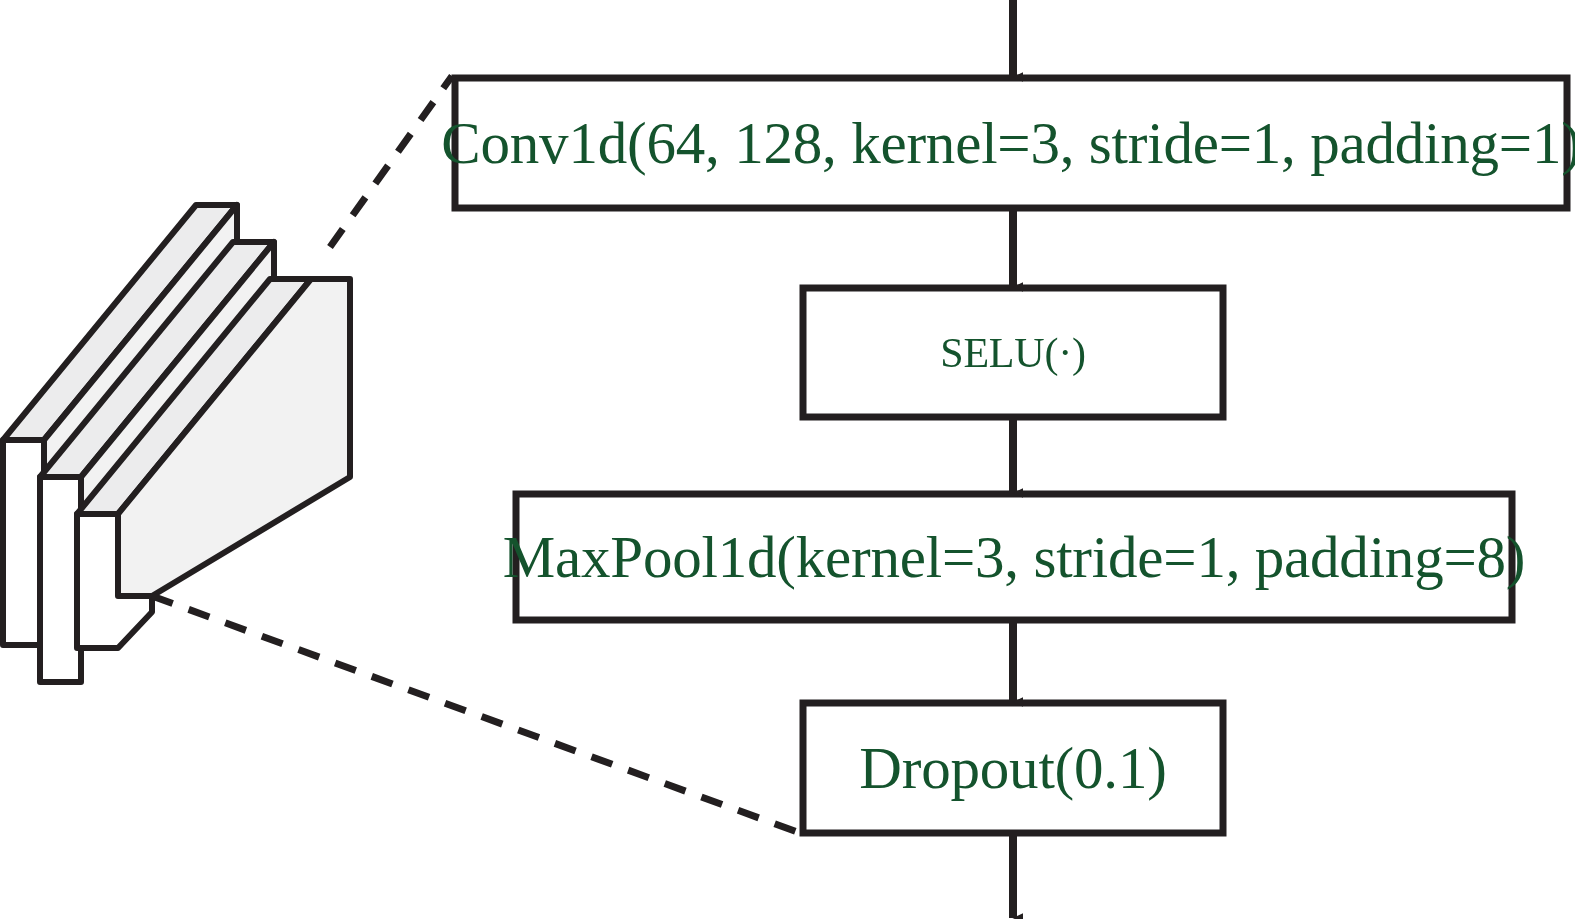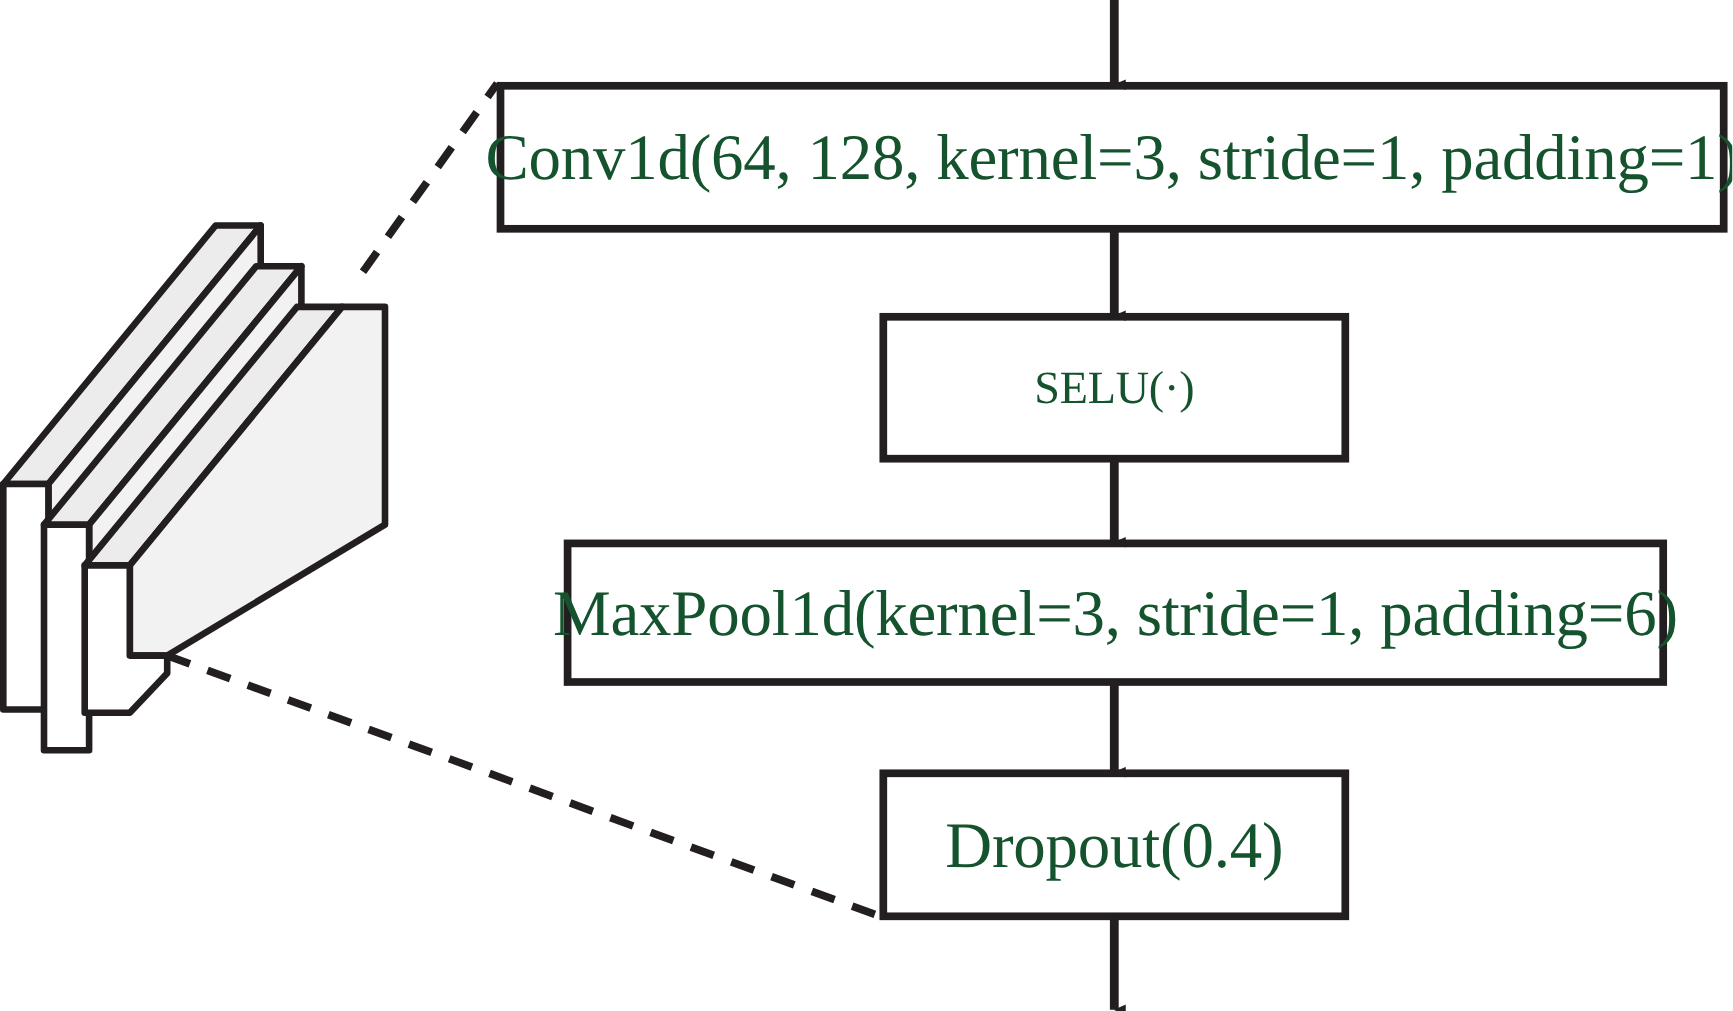--- a/index.html
+++ b/index.html
@@ -104,17 +104,17 @@
     <line x1="1013" y1="208" x2="1013" y2="287" stroke="#231f20" stroke-width="8" marker-end="url(#arrowhead)"></line>
     <line x1="1013" y1="417" x2="1013" y2="493" stroke="#231f20" stroke-width="8" marker-end="url(#arrowhead)"></line>
     <line x1="1013" y1="620" x2="1013" y2="702" stroke="#231f20" stroke-width="8" marker-end="url(#arrowhead)"></line>
     <line x1="1013" y1="833" x2="1013" y2="918" stroke="#231f20" stroke-width="8" marker-end="url(#arrowhead)"></line>
   </svg>
 
   <div class="box-label" id="label-conv">Conv1d(64, 128, kernel=3, stride=1, padding=1)</div>
 
   <div class="box-label" id="label-selu">SELU(·)</div>
 
-  <div class="box-label" id="label-maxpool">MaxPool1d(kernel=3, stride=1, padding=6)</div>
+  <div class="box-label" id="label-maxpool">MaxPool1d(kernel=3, stride=1, padding=8)</div>
 
-  <div class="box-label" id="label-dropout">Dropout(0.4)</div>
+  <div class="box-label" id="label-dropout">Dropout(0.1)</div>
 
 </div>
 
 </body></html>

